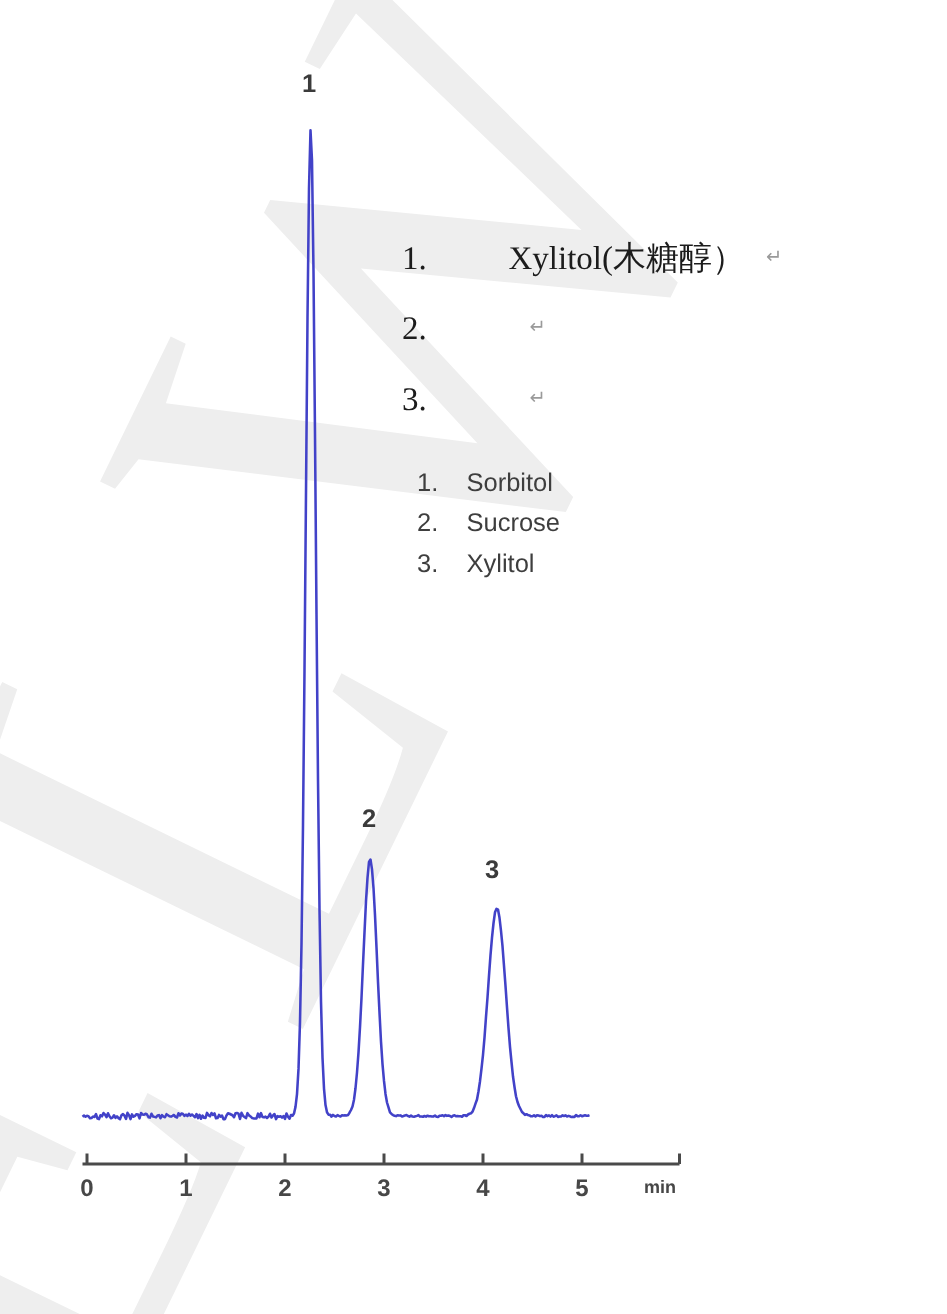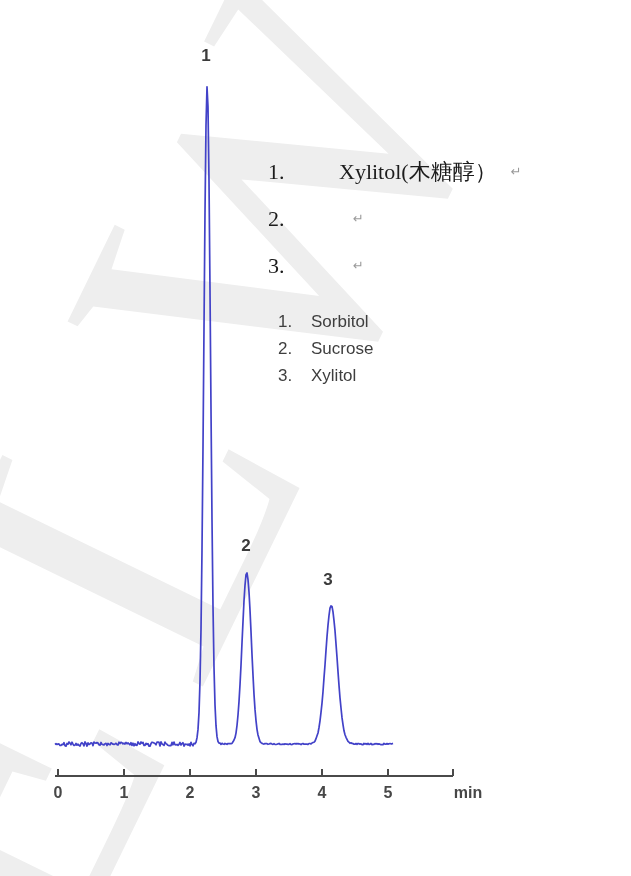--- a/index.html
+++ b/index.html
@@ -40,22 +40,22 @@
   .lg-row{height:27px;display:flex;align-items:center;}
   .lg-num{width:33px;}
   
   .xt{
     position:absolute;top:784px;width:24px;text-align:center;z-index:2;
     font-size:16px;font-weight:bold;color:#474747;
   }
   #xt0{left:46px;}#xt1{left:112px;}#xt2{left:178px;}
   #xt3{left:244px;}#xt4{left:310px;}#xt5{left:376px;}
   .x-unit{
-    position:absolute;top:784px;left:446px;width:44px;text-align:center;z-index:2;
-    font-size:16px;font-weight:bold;color:#474747;
+    position:absolute;top:784px;left:418px;width:44px;text-align:center;z-index:2;
+    font-size:12px;font-weight:bold;color:#474747;
   }
 </style>
 </head>
 <body>
 
 <div class="page">
 
   <div class="watermark">ELW</div>
 
   <svg id="chrom" class="plot-svg" width="631" height="876" viewBox="0 0 631 876">

